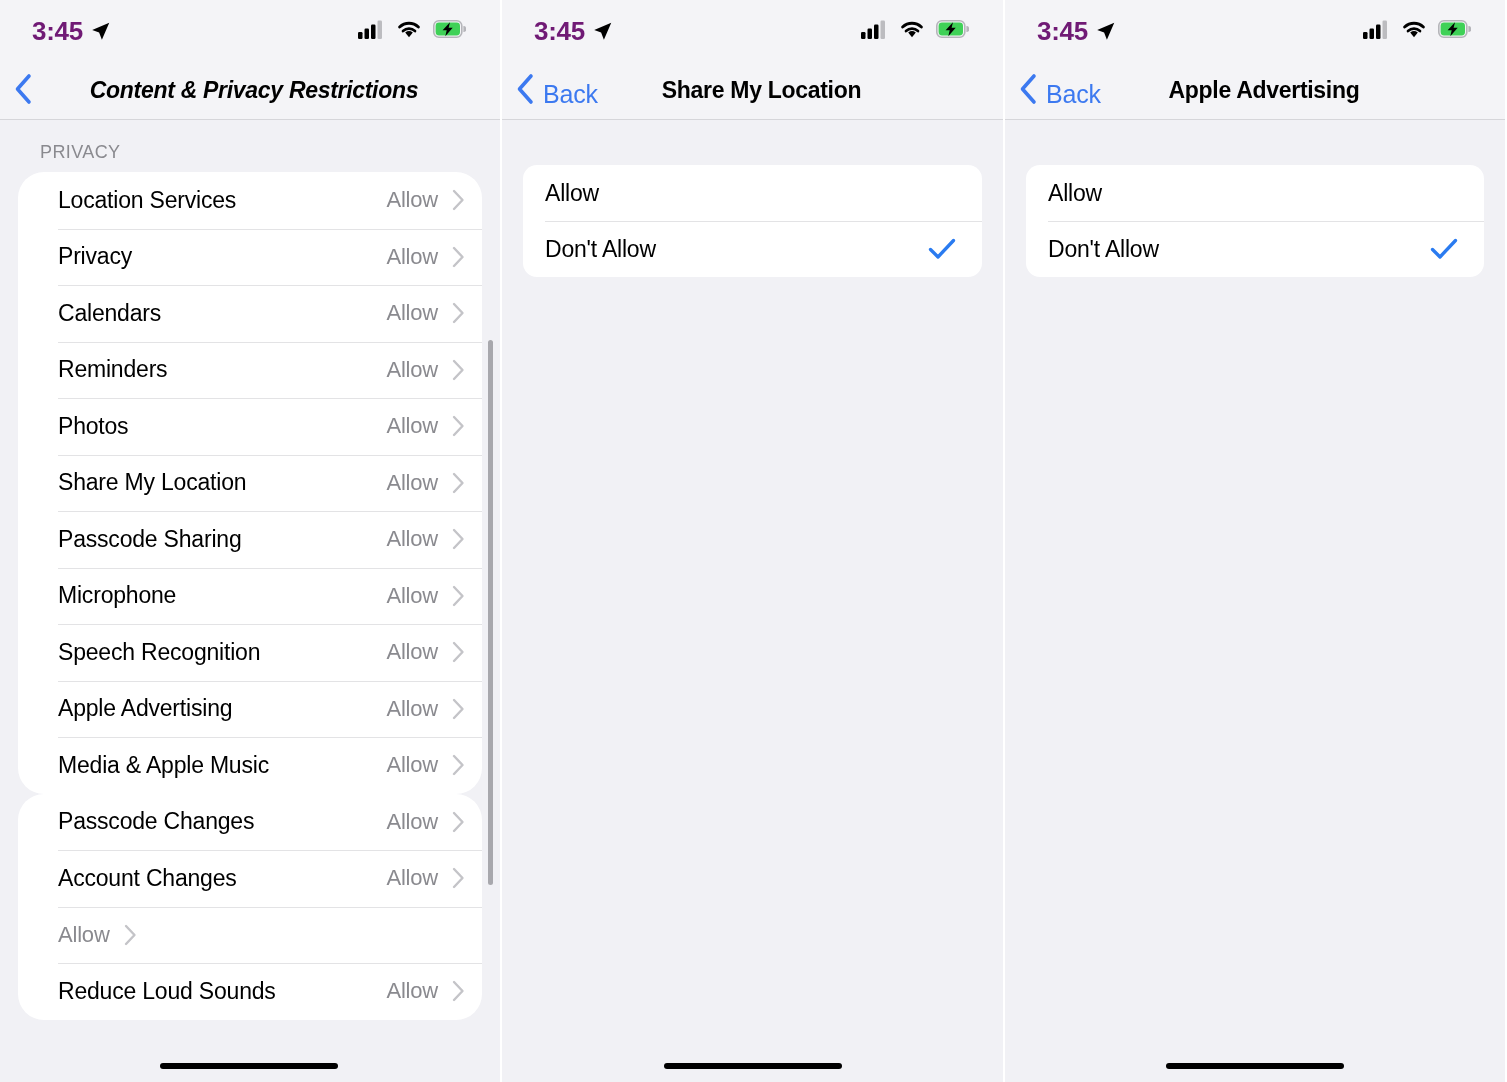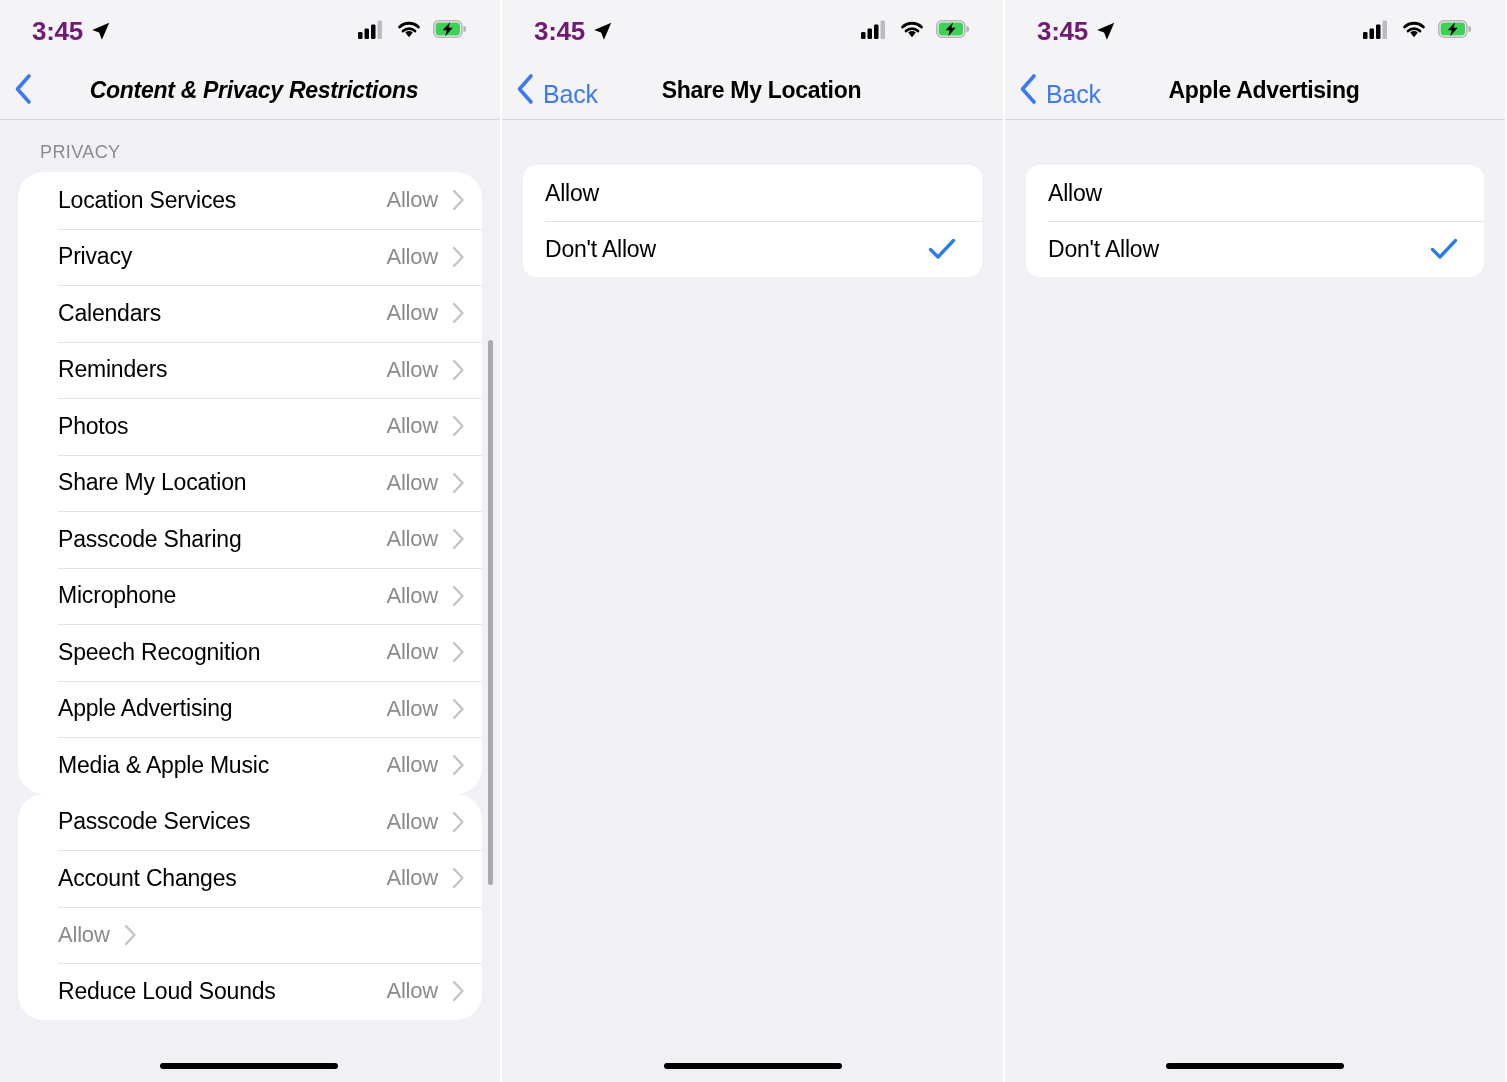--- a/index.html
+++ b/index.html
@@ -332,21 +332,21 @@
             <span>
                 <svg class="chev-right" width="13" height="22" viewBox="0 0 13 22">
                   <path d="M2 2 L10.5 11 L2 20" stroke="#c4c4c8" stroke-width="2.4" fill="none" stroke-linecap="round" stroke-linejoin="round"></path>
                 </svg>
               </span>
           </div>
         </div>
 
         <div class="card">
           <div class="row">
-            <span class="row-label">Passcode Services</span>
+            <span class="row-label">Passcode Changes</span>
             <span class="row-value">Allow</span>
             <span>
                 <svg class="chev-right" width="13" height="22" viewBox="0 0 13 22">
                   <path d="M2 2 L10.5 11 L2 20" stroke="#c4c4c8" stroke-width="2.4" fill="none" stroke-linecap="round" stroke-linejoin="round"></path>
                 </svg>
               </span>
           </div>
           <div class="row">
             <span class="row-label">Account Changes</span>
             <span class="row-value">Allow</span>

